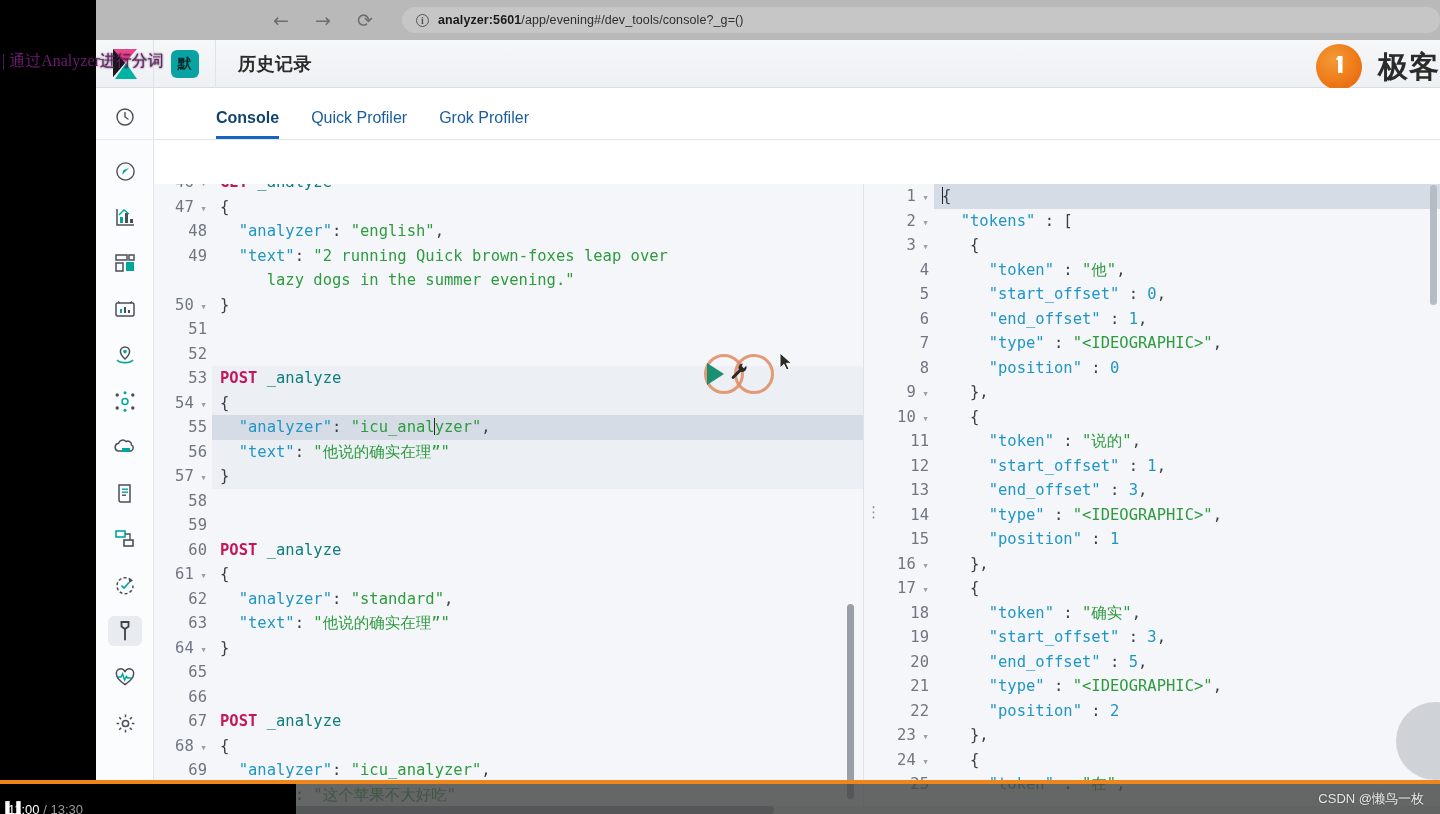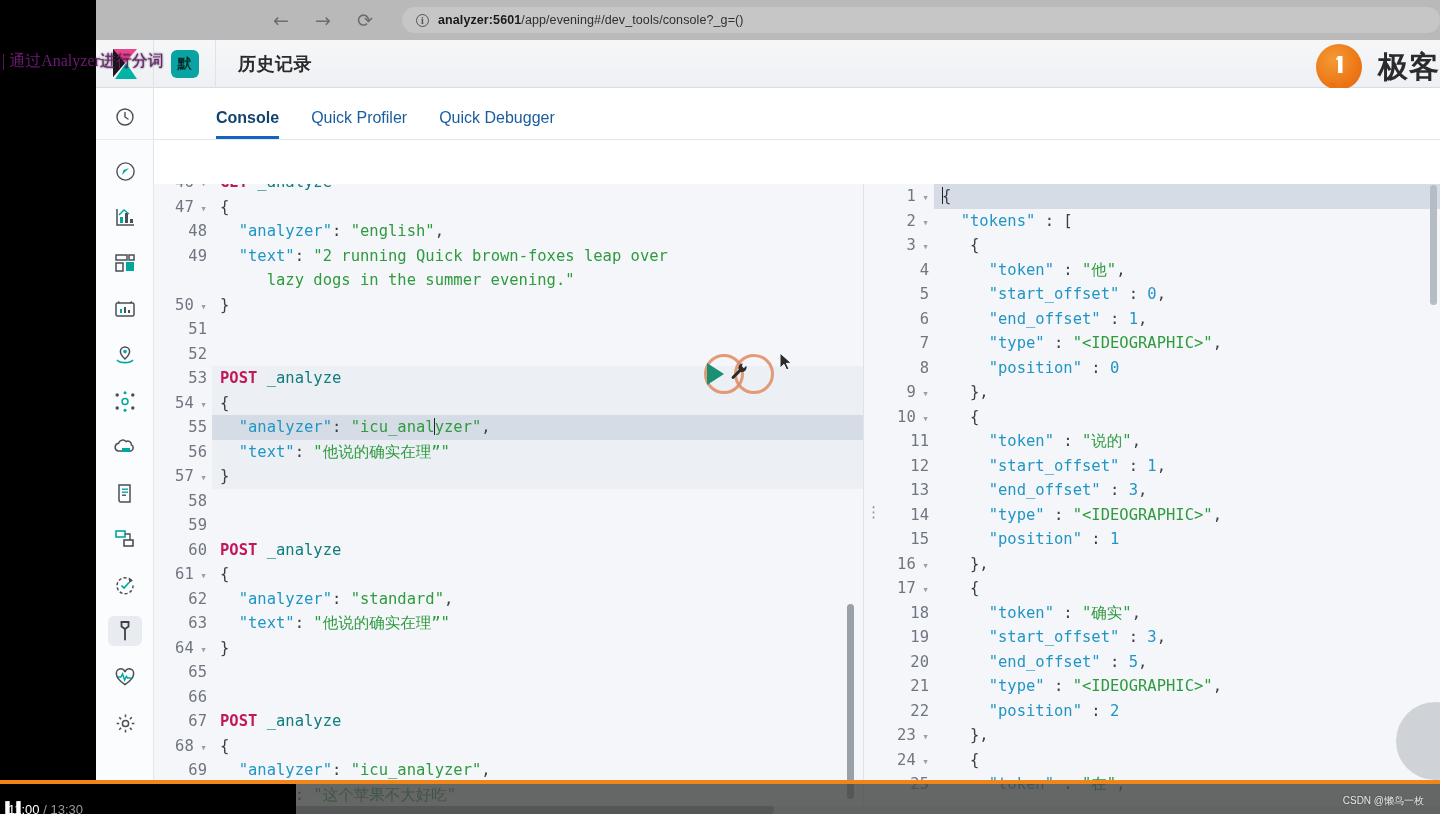--- a/index.html
+++ b/index.html
@@ -338,21 +338,21 @@
     white-space: nowrap;
   }
   .video-time .cur { color: #fff; }
   .video-time .tot { color: #9a9a9a; }
   .video-pause {
     position: absolute; left: 2px; bottom: 0px;
     color: #fff; font-size: 13px;
   }
   .csdn-mark {
     position: absolute; right: 16px; bottom: 6px;
-    color: #e8e8e8; font-size: 10px;
+    color: #e8e8e8; font-size: 13px;
     z-index: 55;
     font-family: "Liberation Sans", sans-serif;
     text-shadow: 0 0 2px rgba(0,0,0,.4);
   }
   .corner-circle {
     position: absolute;
     right: -34px; bottom: 34px;
     width: 78px; height: 78px;
     border-radius: 50%;
     background: #cfd3d8;
@@ -533,21 +533,21 @@
         </span>
       </div>
     </div>
 
     <div class="k-main">
 
 
       <div class="k-tabs">
         <span class="k-tab active">Console</span>
         <span class="k-tab">Quick Profiler</span>
-        <span class="k-tab">Quick Debugger</span>
+        <span class="k-tab">Grok Profiler</span>
       </div>
 
       <div class="console">
 
         <div class="pane pane-left">
           <div class="code codewrap" id="editor-rows"><div class="row" style="margin-top: -14px;"><div class="gutter">46<span class="fold"> ▾</span></div><div class="txt"><span class="m">GET</span><span class="u"> _analyze</span></div></div><div class="row"><div class="gutter">47<span class="fold"> ▾</span></div><div class="txt"><span class="p">{</span></div></div><div class="row"><div class="gutter">48</div><div class="txt"><span class="k">  "analyzer"</span><span class="p">: </span><span class="s">"english"</span><span class="p">,</span></div></div><div class="row tall"><div class="gutter">49</div><div class="txt"><span class="k">  "text"</span><span class="p">: </span><span class="s">"2 running Quick brown-foxes leap over
      lazy dogs in the summer evening."</span></div></div><div class="row"><div class="gutter">50<span class="fold"> ▾</span></div><div class="txt"><span class="p">}</span></div></div><div class="row"><div class="gutter">51</div><div class="txt"></div></div><div class="row"><div class="gutter">52</div><div class="txt"></div></div><div class="row hlblock"><div class="gutter">53</div><div class="txt"><span class="m">POST</span><span class="u"> _analyze</span></div></div><div class="row hlblock"><div class="gutter">54<span class="fold"> ▾</span></div><div class="txt"><span class="p">{</span></div></div><div class="row hlrow"><div class="gutter">55</div><div class="txt"><span class="k">  "analyzer"</span><span class="p">: </span><span class="s">"icu_anal</span><span class="caret"></span><span class="s">yzer"</span><span class="p">,</span></div></div><div class="row hlblock"><div class="gutter">56</div><div class="txt"><span class="k">  "text"</span><span class="p">: </span><span class="s">"他说的确实在理”"</span></div></div><div class="row hlblock"><div class="gutter">57<span class="fold"> ▾</span></div><div class="txt"><span class="p">}</span></div></div><div class="row"><div class="gutter">58</div><div class="txt"></div></div><div class="row"><div class="gutter">59</div><div class="txt"></div></div><div class="row"><div class="gutter">60</div><div class="txt"><span class="m">POST</span><span class="u"> _analyze</span></div></div><div class="row"><div class="gutter">61<span class="fold"> ▾</span></div><div class="txt"><span class="p">{</span></div></div><div class="row"><div class="gutter">62</div><div class="txt"><span class="k">  "analyzer"</span><span class="p">: </span><span class="s">"standard"</span><span class="p">,</span></div></div><div class="row"><div class="gutter">63</div><div class="txt"><span class="k">  "text"</span><span class="p">: </span><span class="s">"他说的确实在理”"</span></div></div><div class="row"><div class="gutter">64<span class="fold"> ▾</span></div><div class="txt"><span class="p">}</span></div></div><div class="row"><div class="gutter">65</div><div class="txt"></div></div><div class="row"><div class="gutter">66</div><div class="txt"></div></div><div class="row"><div class="gutter">67</div><div class="txt"><span class="m">POST</span><span class="u"> _analyze</span></div></div><div class="row"><div class="gutter">68<span class="fold"> ▾</span></div><div class="txt"><span class="p">{</span></div></div><div class="row"><div class="gutter">69</div><div class="txt"><span class="k">  "analyzer"</span><span class="p">: </span><span class="s">"icu_analyzer"</span><span class="p">,</span></div></div><div class="row"><div class="gutter">70</div><div class="txt"><span class="k">  "text"</span><span class="p">: </span><span class="s">"这个苹果不大好吃"</span></div></div></div>
 
           <div class="annot-circles">
             <div class="c" style="left:0px; top:0px; width:40px; height:40px;"></div>

